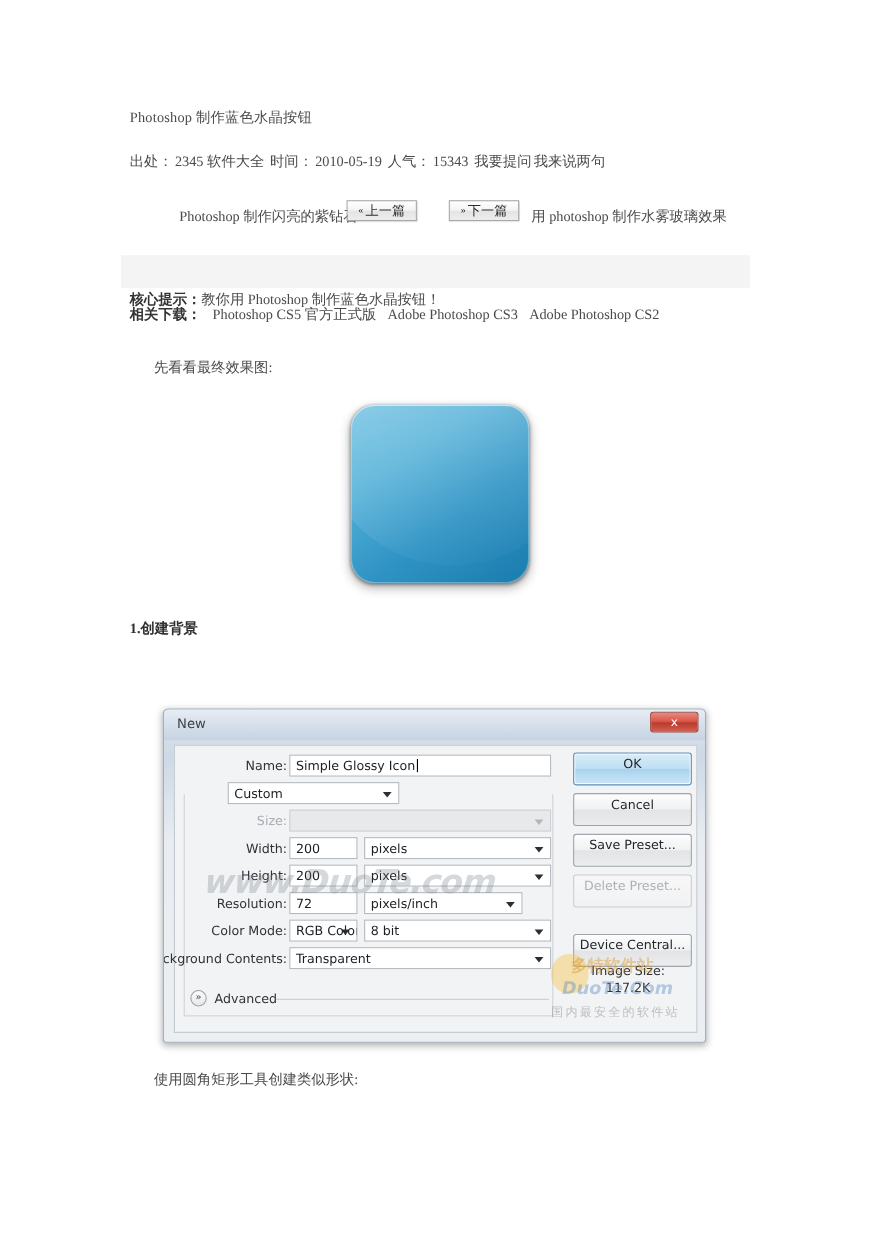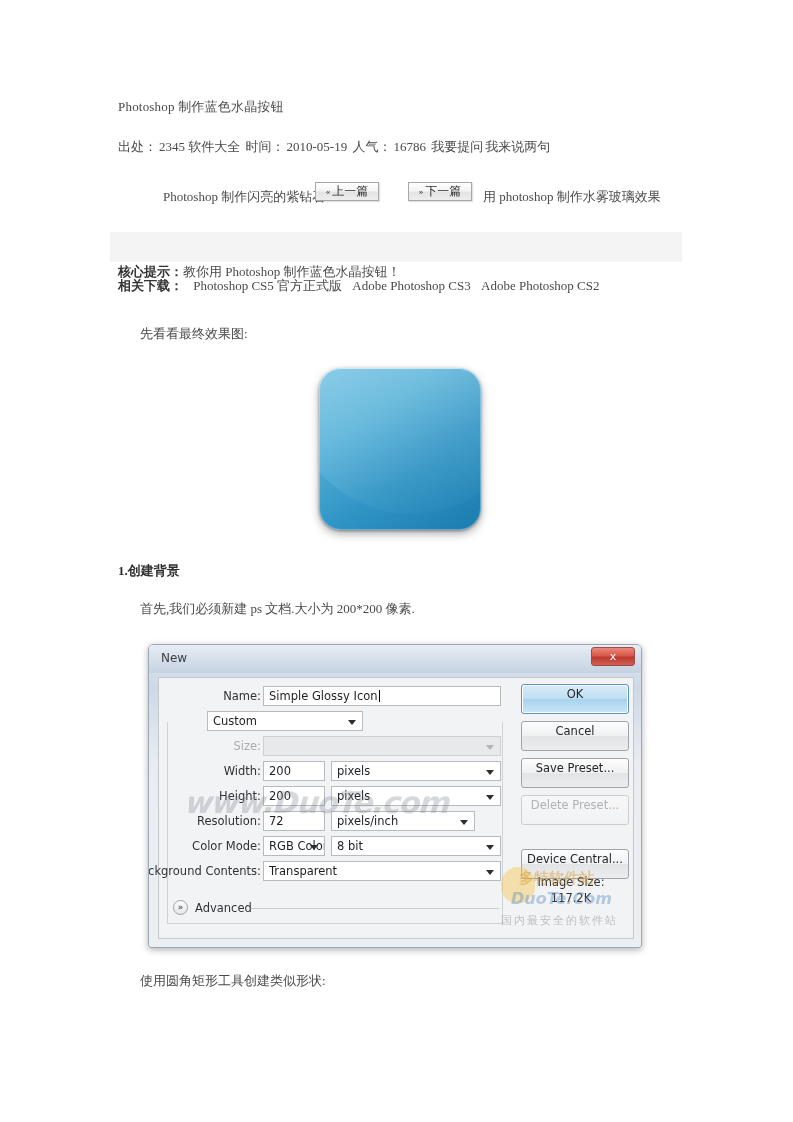--- a/index.html
+++ b/index.html
@@ -441,21 +441,21 @@
 </head>
 <body>
 
 <div class="page">
 
   <div class="article-title">Photoshop 制作蓝色水晶按钮</div>
 
   <div class="meta-line">
     <span>出处：</span><span>2345 软件大全</span>
     <span>时间：</span><span>2010-05-19</span>
-    <span>人气：</span><span>16786</span>
+    <span>人气：</span><span>15343</span>
     <span>我要提问</span><span>我来说两句</span>
   </div>
 
   <div class="nav-row">
     <div class="nav-prev-text">Photoshop 制作闪亮的紫钻石</div>
     <div class="nav-btn prev"><span class="arrow">«</span><span>上一篇</span></div>
     <div class="nav-btn next"><span class="arrow">»</span><span>下一篇</span></div>
     <div class="nav-next-text">用 photoshop 制作水雾玻璃效果</div>
   </div>
 
@@ -475,21 +475,20 @@
   <div class="para p-preview">先看看最终效果图:</div>
 
   <div class="glossy-wrap">
     <div class="glossy-btn">
       <div class="glossy-gloss"></div>
       <div class="glossy-inner-edge"></div>
     </div>
   </div>
 
   <div class="section-heading">1.创建背景</div>
-  <div class="para p-firstly">首先,我们必须新建 ps 文档.大小为 200*200 像素.</div>
 
   <div class="ps-dialog">
 
     <div class="ps-titlebar">
       <div class="ps-title">New</div>
       <div class="ps-close">x</div>
     </div>
 
     <div class="ps-body">
 

